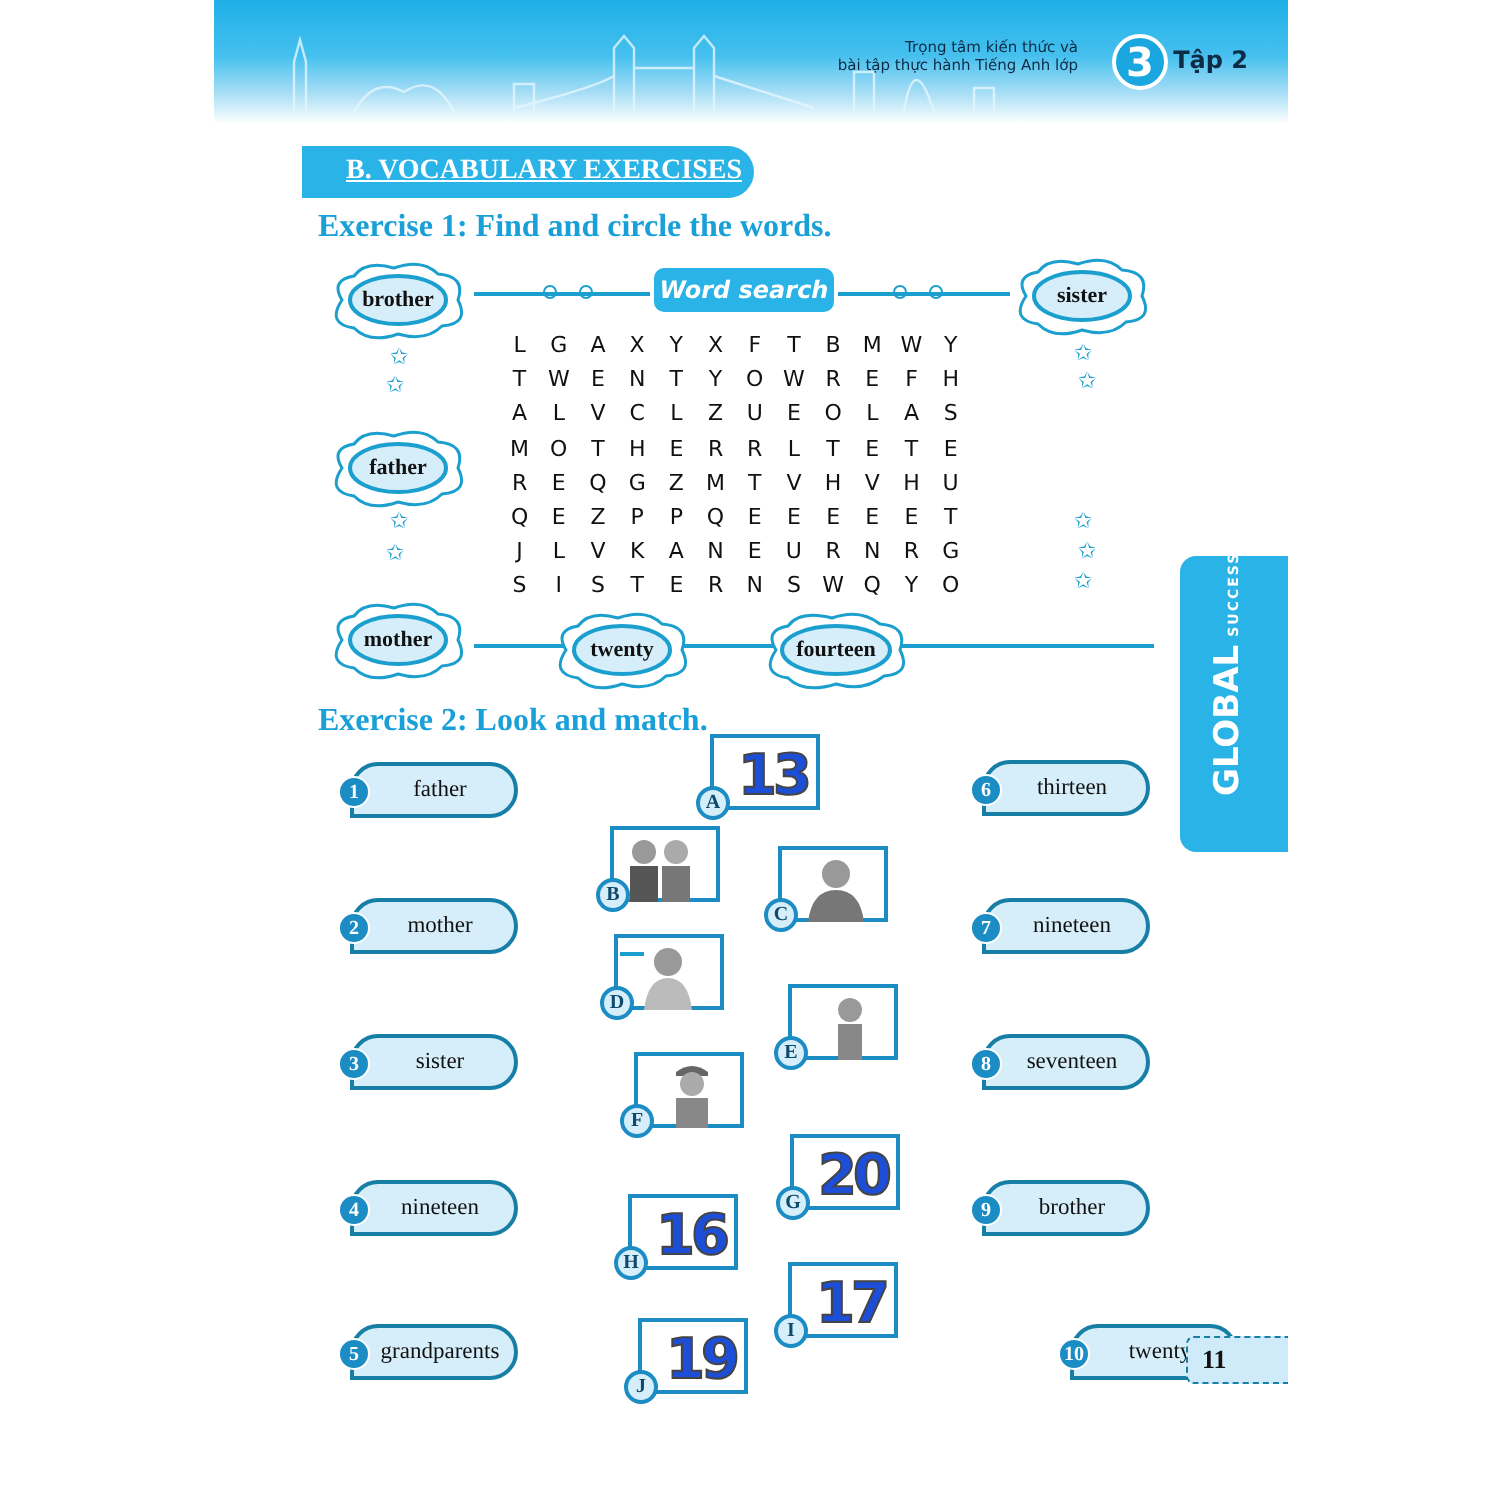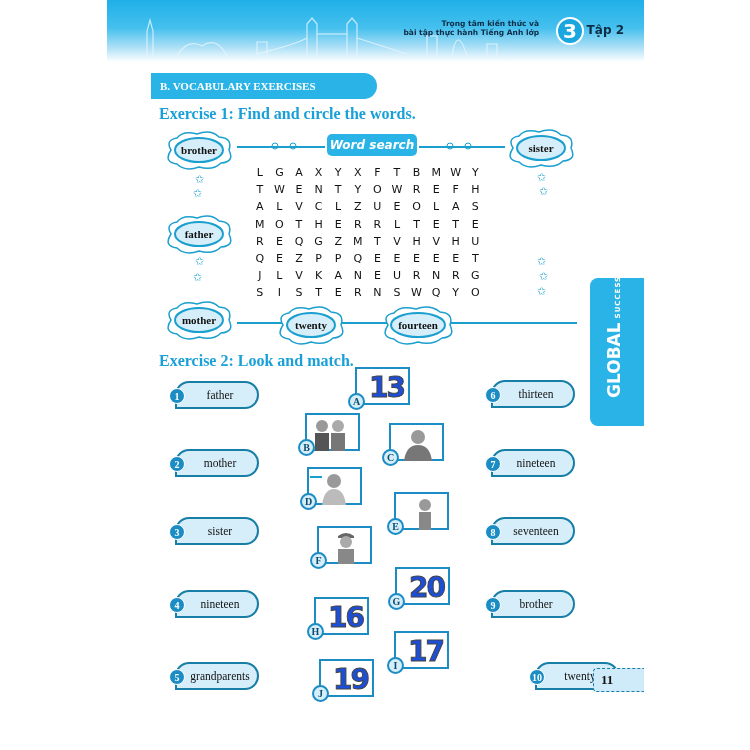--- a/index.html
+++ b/index.html
@@ -6,30 +6,30 @@
   html, body { width: 750px; height: 750px; background: #ffffff; overflow: hidden; }
   body { position: relative; font-family: "Liberation Serif", serif; }
 
   .page { position: absolute; left: 107px; top: 0; width: 537px; height: 750px; background: #ffffff; }
 
   
   .banner { position: absolute; left: 0; top: 0; width: 537px; height: 62px;
     background: linear-gradient(to bottom, #1fb0e8 0%, #45c0ee 45%, #a8def6 75%, #ffffff 100%); overflow: hidden; }
   .skyline { position: absolute; left: 0; bottom: 6px; width: 100%; height: 40px; }
   .series-text { position: absolute; right: 105px; top: 19px; text-align: right;
-    font-family: "DejaVu Sans", sans-serif; font-weight: bold; font-size: 7.5px; line-height: 9px; color: #0d2b45; }
+    font-family: "DejaVu Sans", sans-serif; font-weight: normal; font-size: 7.5px; line-height: 9px; color: #0d2b45; }
   .grade-circle { position: absolute; right: 60px; top: 17px; width: 28px; height: 28px; border-radius: 50%;
     background: #1aa7e0; border: 2px solid #ffffff; color: #ffffff; font-family: "DejaVu Sans", sans-serif;
     font-weight: bold; font-size: 20px; line-height: 24px; text-align: center; }
   .volume { position: absolute; right: 20px; top: 23px; font-family: "DejaVu Sans", sans-serif;
     font-weight: bold; font-size: 12px; color: #0d2b45; }
 
   
   .section-title { position: absolute; left: 44px; top: 73px; width: 226px; height: 26px; background: #29b3e6;
-    border-radius: 0 14px 14px 0; color: #ffffff; font-weight: bold; font-size: 11px; line-height: 26px; padding-left: 9px; }
+    border-radius: 0 14px 14px 0; color: #ffffff; font-weight: bold; font-size: 14px; line-height: 26px; padding-left: 22px; text-decoration: underline; }
   .exercise-title { position: absolute; left: 52px; font-weight: bold; font-size: 16px; color: #1aa0d8; }
 
   
   .ws-area { position: absolute; left: 60px; top: 128px; width: 405px; height: 215px; }
   .ws-line { position: absolute; background: #1b9fcf; }
   .ws-title { position: absolute; left: 160px; top: 6px; width: 90px; height: 22px; background: #29b3e6;
     border-radius: 5px; color: #ffffff; font-style: italic; font-weight: bold; font-size: 12px; line-height: 22px;
     text-align: center; font-family: "DejaVu Sans", sans-serif; }
   .grid { position: absolute; left: 83px; top: 36px; display: grid; grid-template-columns: repeat(12, 19.6px);
     grid-auto-rows: 17.2px; font-family: "DejaVu Sans", sans-serif; font-size: 11px; color: #111; text-align: center; }

